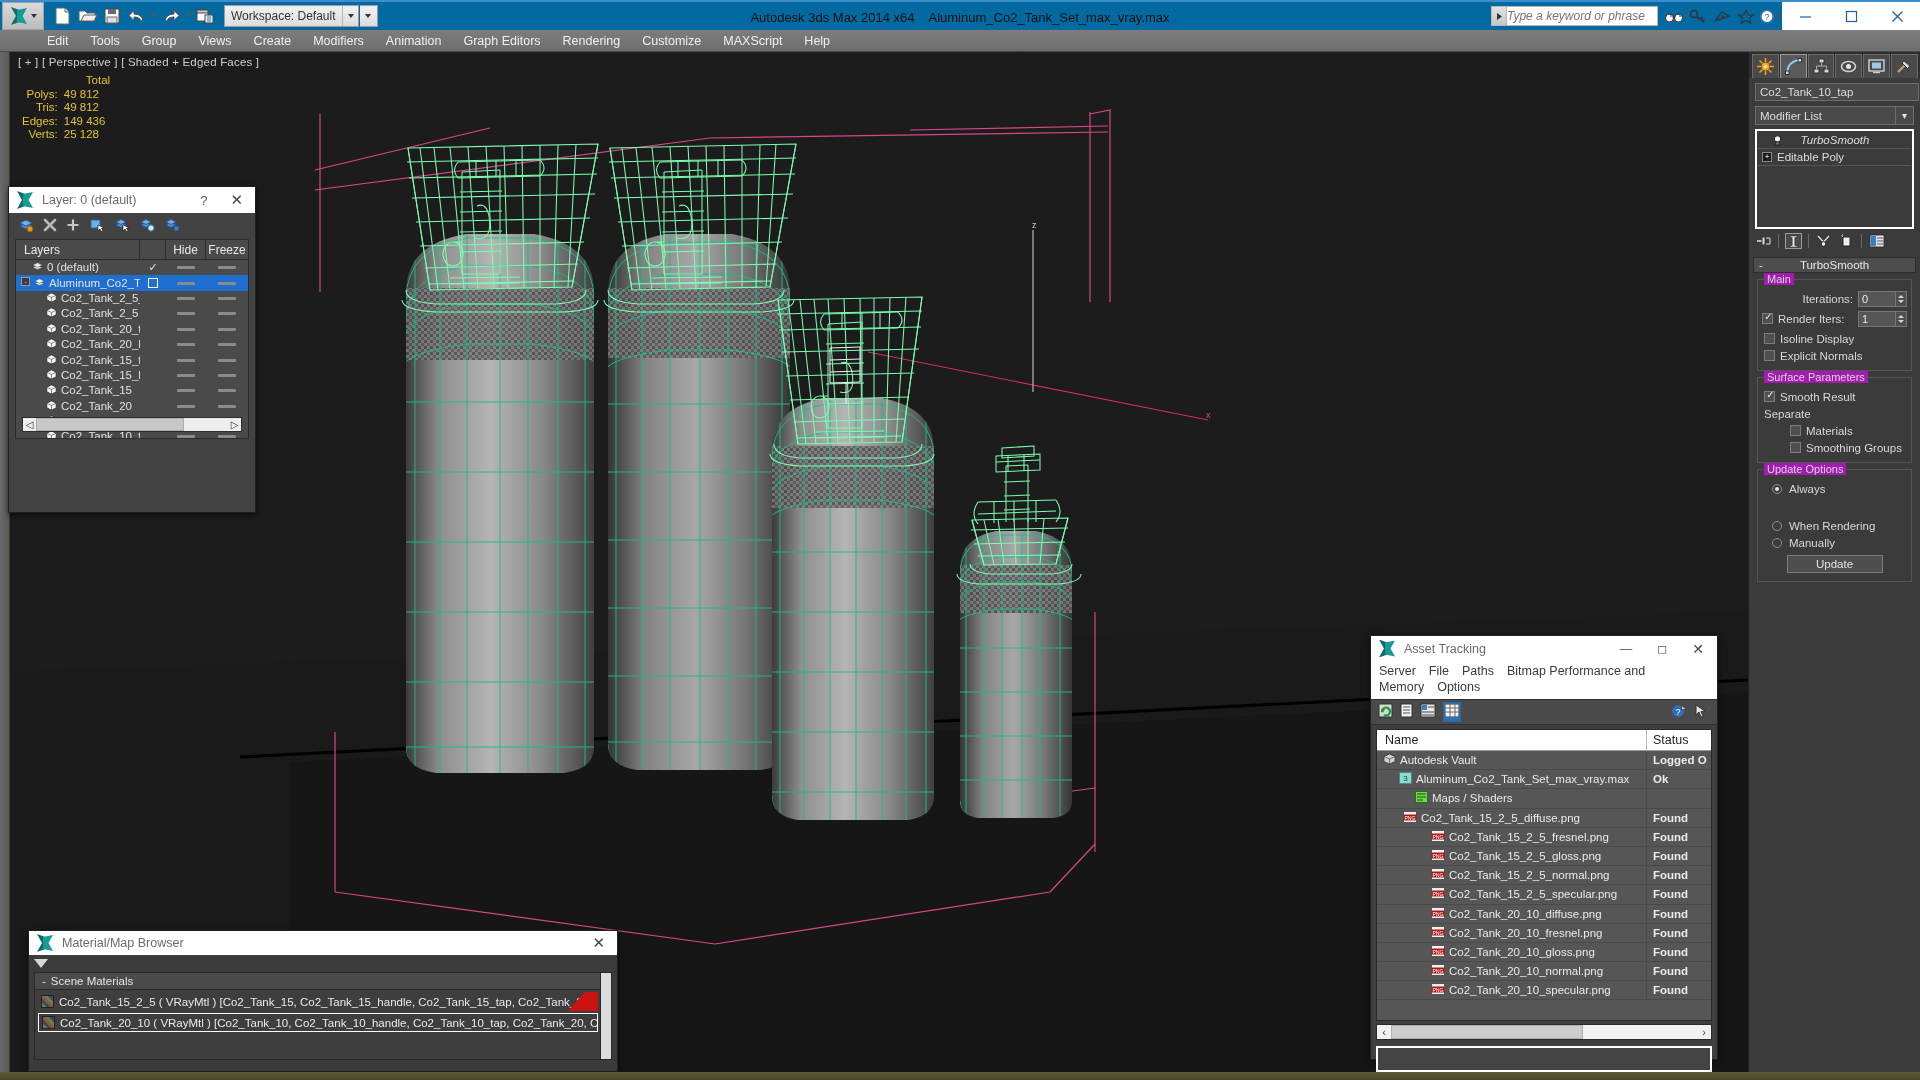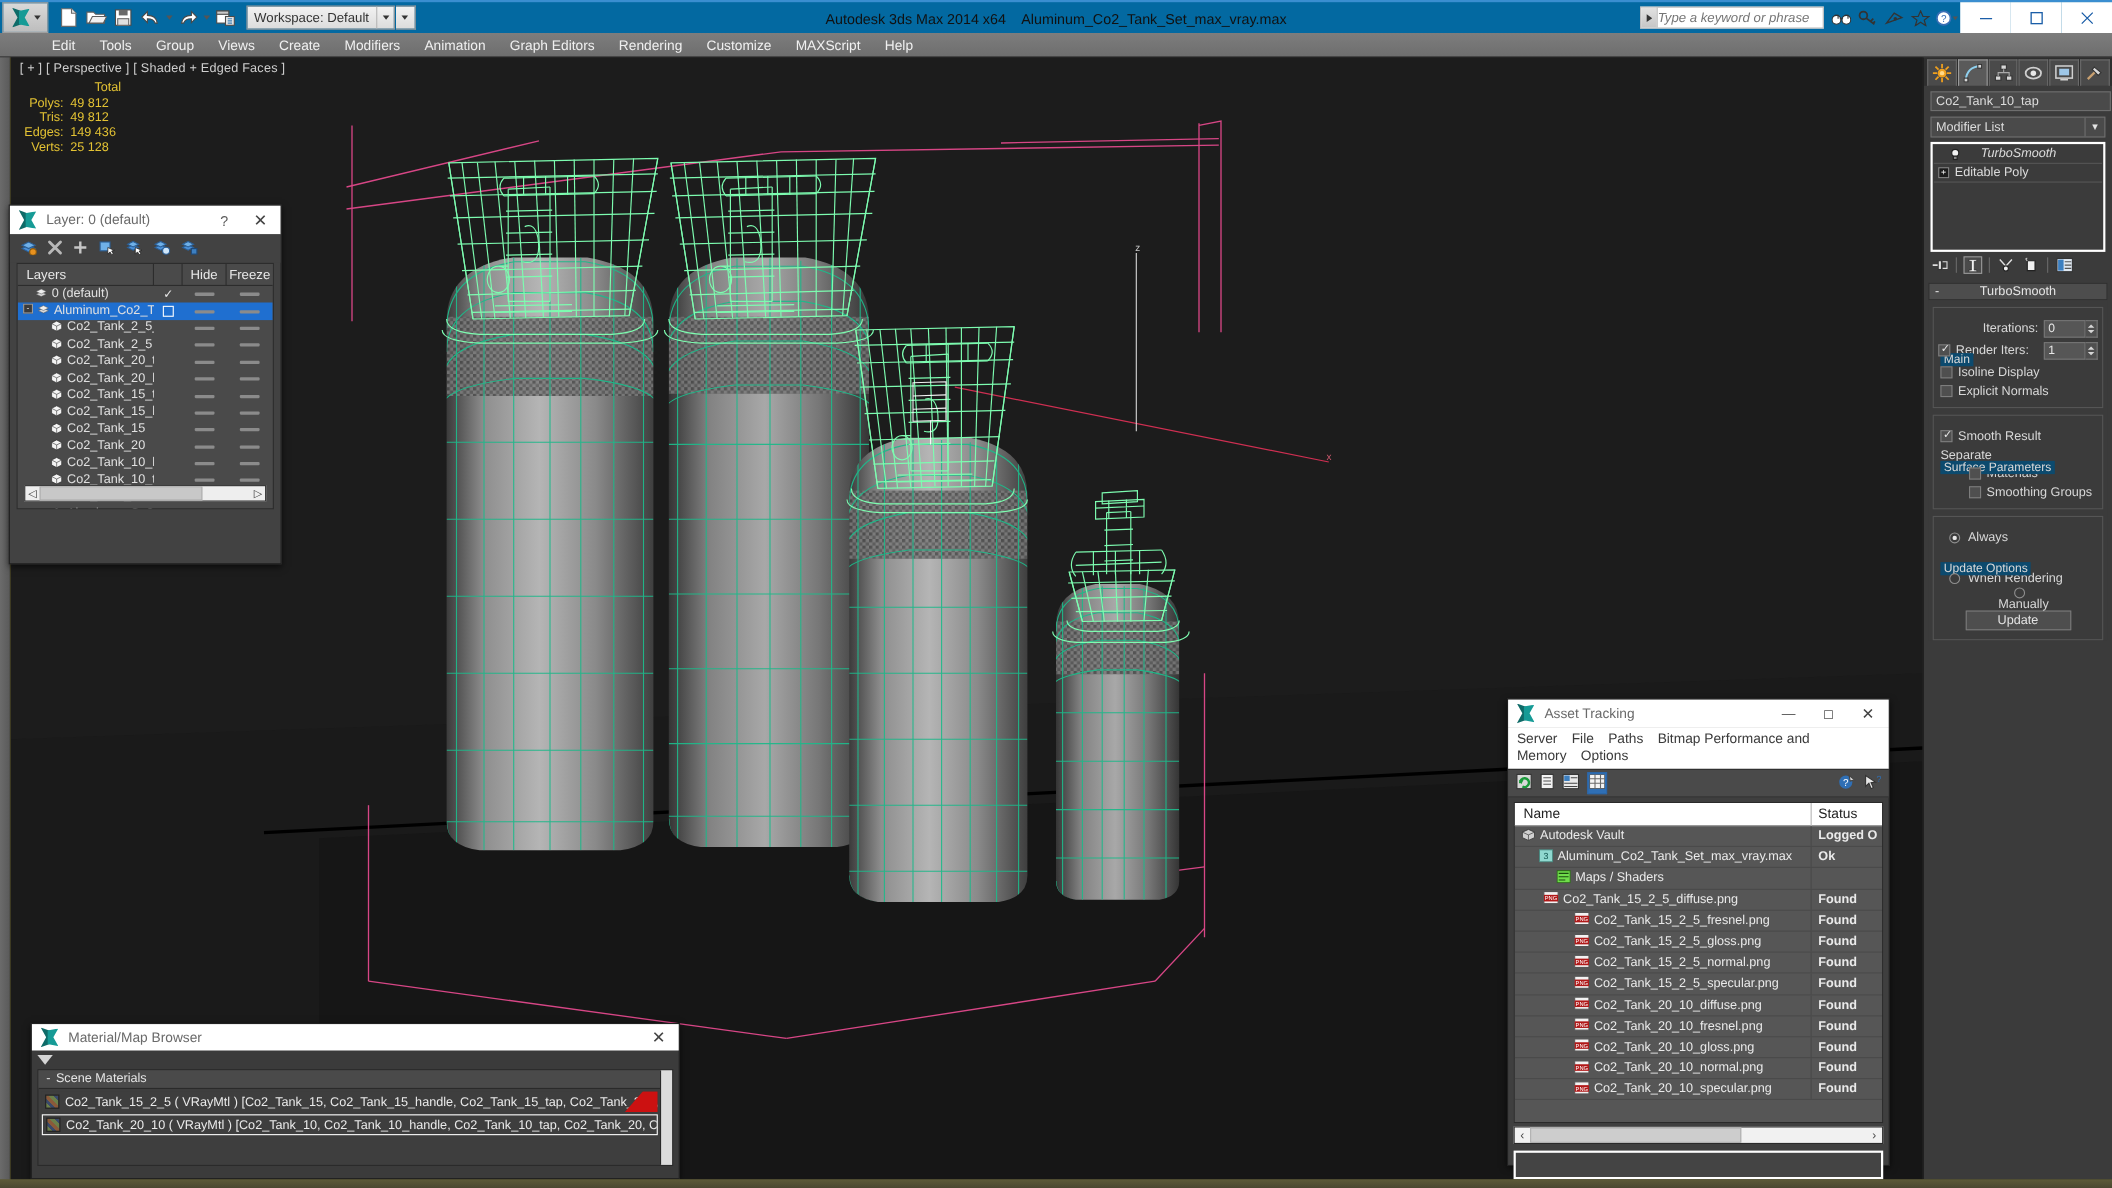--- a/index.html
+++ b/index.html
@@ -115,21 +115,21 @@
     padding:0 4px 0 6px; font-size:12.5px; color:#6a6a6a; gap:7px;
   }
   .dlg-title .t { flex:1; }
   .dlg-title .q { color:#5a5a5a; font-size:13px; padding:0 8px; }
   .dlg-title .x { color:#444; font-size:15px; padding:0 8px; }
 
   #layer-dialog { left:8px; top:186px; width:248px; height:327px; background:#424242;}
   .layer-tools {
     height:26px; background:#424242; display:flex; align-items:center; gap:9px; padding:0 9px;
   }
-  .layer-grid { margin:0 6px; border:1px solid #2c2c2c; background:#4a4a4a; height:224px; position:relative; overflow:hidden;}
+  .layer-grid { margin:0 6px; border:1px solid #2c2c2c; background:#4a4a4a; height:200px; position:relative; overflow:hidden;}
   .lg-head { display:flex; height:20px; background:#4a4a4a; border-bottom:1px solid #2c2c2c;
              font-size:12px; color:#e8e8e8; align-items:center;}
   .lg-head .c1 { flex:1; padding-left:8px; border-right:1px solid #2c2c2c; height:20px; line-height:20px;}
   .lg-head .c2 { width:26px; border-right:1px solid #2c2c2c; height:20px;}
   .lg-head .c3 { width:40px; text-align:center; border-right:1px solid #2c2c2c; height:20px; line-height:20px;}
   .lg-head .c4 { width:42px; text-align:center; height:20px; line-height:20px;}
   .lg-body { height:214px; overflow:hidden;}
   .lrow { display:flex; height:15.4px; align-items:center; font-size:11.5px; color:#e0e0e0; }
   .lrow.sel { background:#1f6fd0; }
   .lrow .nm { flex:1; display:flex; align-items:flex-start; gap:4px; white-space:nowrap; overflow:hidden;}
@@ -219,22 +219,22 @@
   .st-btn { width:17px;height:16px; display:flex;align-items:center;justify-content:center;}
   .st-btn.box { border:1px solid #9a9a9a; background:#4a4a4a;}
   .st-div { width:1px;height:14px;background:#6a6a6a;}
 
   .rollup { margin:4px 4px 0 4px; background:#3b3b3b; }
   .rollup-hd { height:16px; background:#4d4d4d; border:1px solid #2d2d2d; color:#e6e6e6; font-size:11.5px;
                display:flex; align-items:center; }
   .rollup-hd .mn { width:14px; text-align:center; }
   .rollup-hd .tt { flex:1; text-align:center; padding-right:14px;}
   .grp { margin:6px 4px 0 4px; border:1px solid #555; position:relative; padding:10px 4px 6px 4px;}
-  .grp > .legend { position:absolute; top:-7px; left:6px; background:#0c4a6e; padding:0 3px;
-                   font-size:11px; color:#d8d8d8;margin-top:48px;}
+  .grp > .legend { position:absolute; top:-7px; left:6px; background:#a21caf; padding:0 3px;
+                   font-size:11px; color:#d8d8d8;}
   .prow { display:flex; align-items:center; font-size:11.5px; color:#d8d8d8; height:17px; margin-bottom:3px;}
   .prow .lab { flex:1; text-align:right; padding-right:5px;}
   .spin { display:flex; }
   .spin input { width:38px;height:16px;background:#565656;border:1px solid #767676;color:#e8e8e8;
                 font-size:11px; padding:0 3px; outline:none; font-family:"Liberation Sans",sans-serif;}
   .spin .sb { width:11px;height:16px;background:#4f4f4f;border:1px solid #767676;border-left:none;
               display:flex;flex-direction:column;align-items:center;justify-content:center;gap:2px;}
   .spin .sb i { display:block;width:0;height:0;border-left:3px solid transparent;border-right:3px solid transparent;}
   .spin .sb i.u { border-bottom:3px solid #d6d6d6;}
   .spin .sb i.d { border-top:3px solid #d6d6d6;}
@@ -1318,21 +1318,21 @@
       <div class="grp">
         <div class="legend">Update Options</div>
         <div class="crow" style="padding-left:10px;">
           <span class="rdo on"></span>
           <span>Always</span>
         </div>
         <div class="crow" style="padding-left:10px;margin-top:20px;">
           <span class="rdo"></span>
           <span>When Rendering</span>
         </div>
-        <div class="crow" style="padding-left:10px;flex-direction:column;">
+        <div class="crow" style="padding-left:10px;">
           <span class="rdo"></span>
           <span>Manually</span>
         </div>
         <div class="btn-upd">Update</div>
       </div>
     </div>
   </div>
 
   <div class="menubar" id="menubar">
       <div class="mi">Edit</div>

